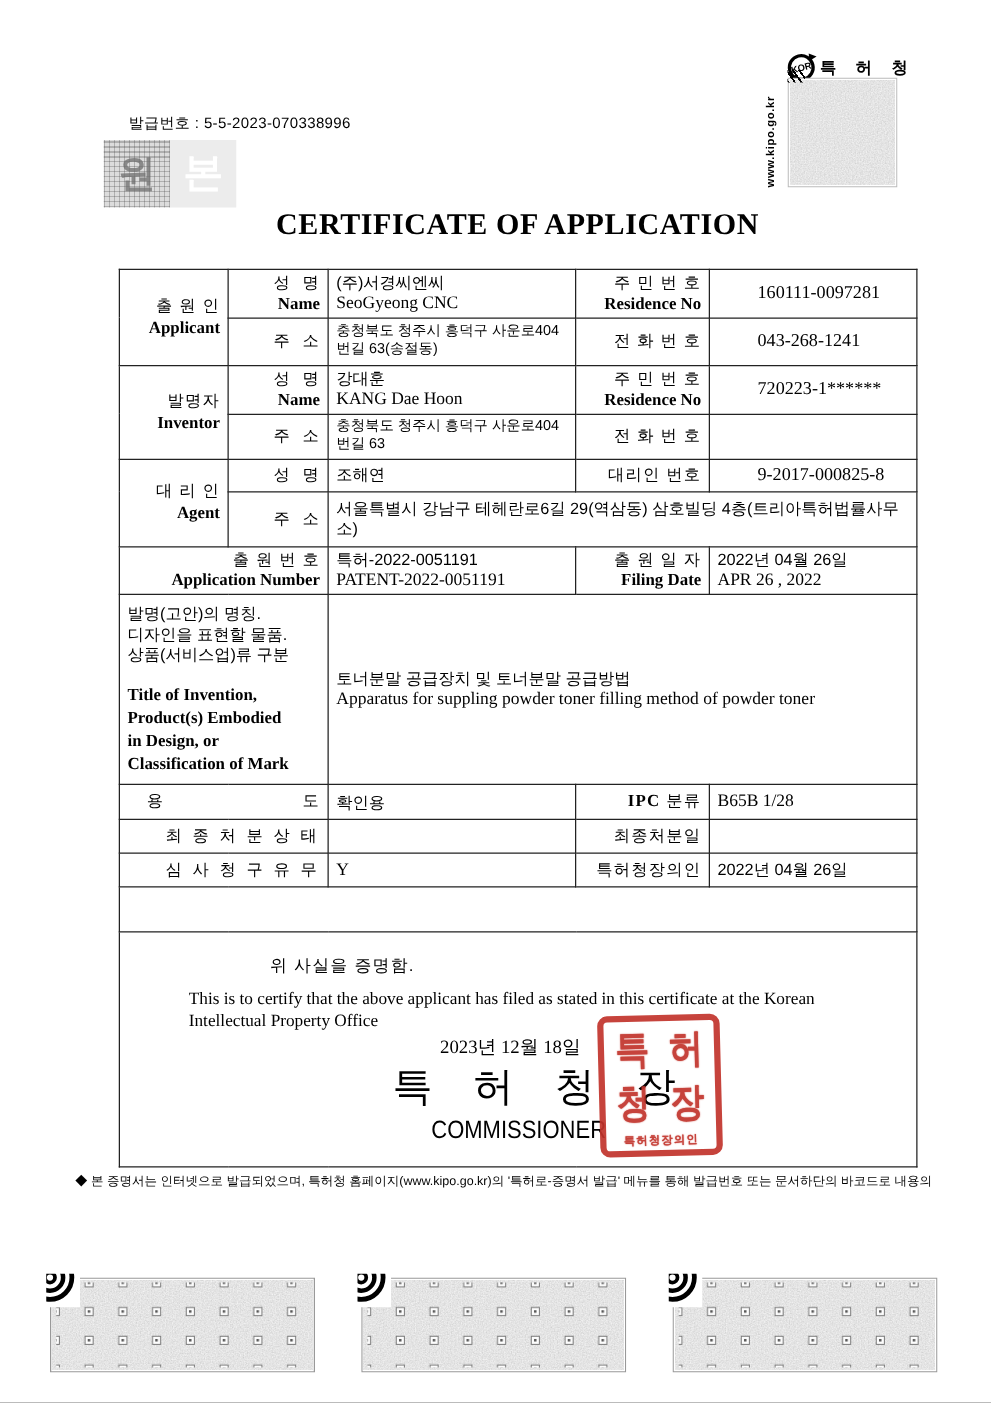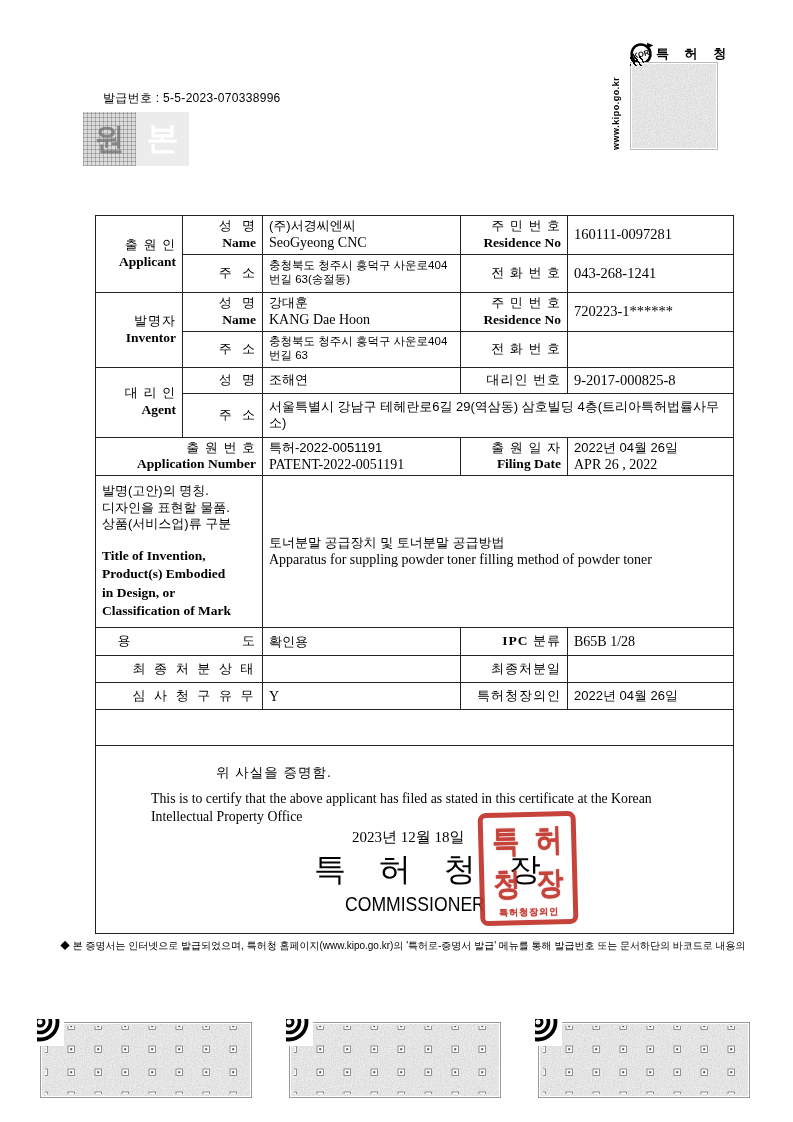--- a/index.html
+++ b/index.html
@@ -50,21 +50,21 @@
     vertical-align:middle; overflow:hidden; }
   .c-lab { text-align:right; }
   .lab   { font-size:13px; line-height:1.3; letter-spacing:1px; }
   .pre   { white-space:pre; }
   .preline { white-space:pre-line; }
   .lab-en { font-family:"Liberation Serif", serif; font-weight:bold; font-size:13.5px; line-height:1.25; }
   .lab-en-left { font-family:"Liberation Serif", serif; font-weight:bold; font-size:13.5px;
     line-height:1.35; text-align:left; }
   .val-ko { font-size:13px; line-height:1.25; }
   .val-en { font-family:"Liberation Serif", serif; font-size:14px; line-height:1.25; }
-  .num    { font-family:"Liberation Serif", serif; font-size:14.5px; }
+  .num    { font-family:"Liberation Serif", serif; font-size:14.5px;margin-left:32px; }
   .addr   { font-size:11.5px; line-height:1.2; }
   .c-top  { vertical-align:top; padding-top:5px; }
   .spread { word-spacing:106px; white-space:pre; }
   .wide-ls { letter-spacing:2.5px; white-space:pre; }
 
   
   .stmt-wrap { position:relative; width:100%; height:186px; }
   .stmt-ko { position:absolute; left:120px; top:18px; font-size:13.5px; letter-spacing:1px; }
   .stmt-en { position:absolute; left:55px; top:44px; width:517px;
     font-family:Liberation Serif, serif; font-size:13.8px; line-height:1.3; }
@@ -134,20 +134,21 @@
   </div>
   <div class="abs kipo-url">www.kipo.go.kr</div>
   <div class="abs kipo-qr">
     <svg width="88" height="88">
       <rect x="0.5" y="0.5" width="87" height="87" fill="#fff" stroke="#bbb"></rect>
       <rect x="2" y="2" width="84" height="84" filter="url(#grainF)"></rect>
     </svg>
   </div>
   <div class="abs kipo-hatch"></div>
 
+  <div class="abs title-en">CERTIFICATE OF APPLICATION</div>
 
   <table class="cert">
     <colgroup>
       <col style="width:87px">
         <col style="width:80px">
         <col style="width:198px">
       <col style="width:107px">
         <col style="width:166px">
     </colgroup>
     <tbody>

